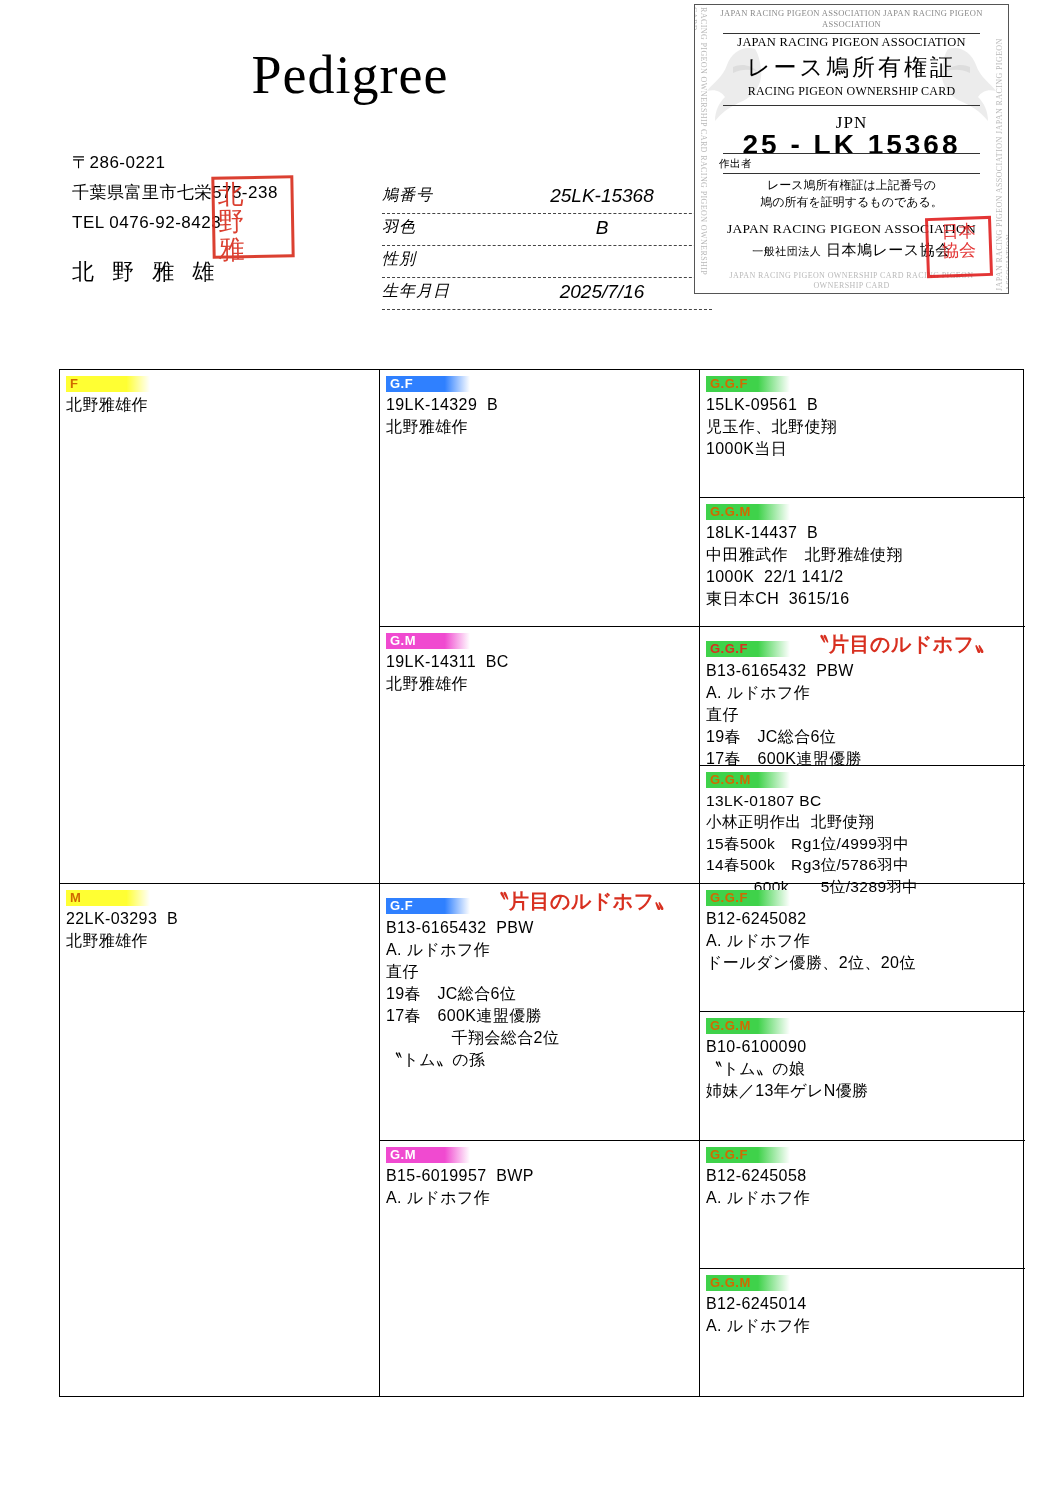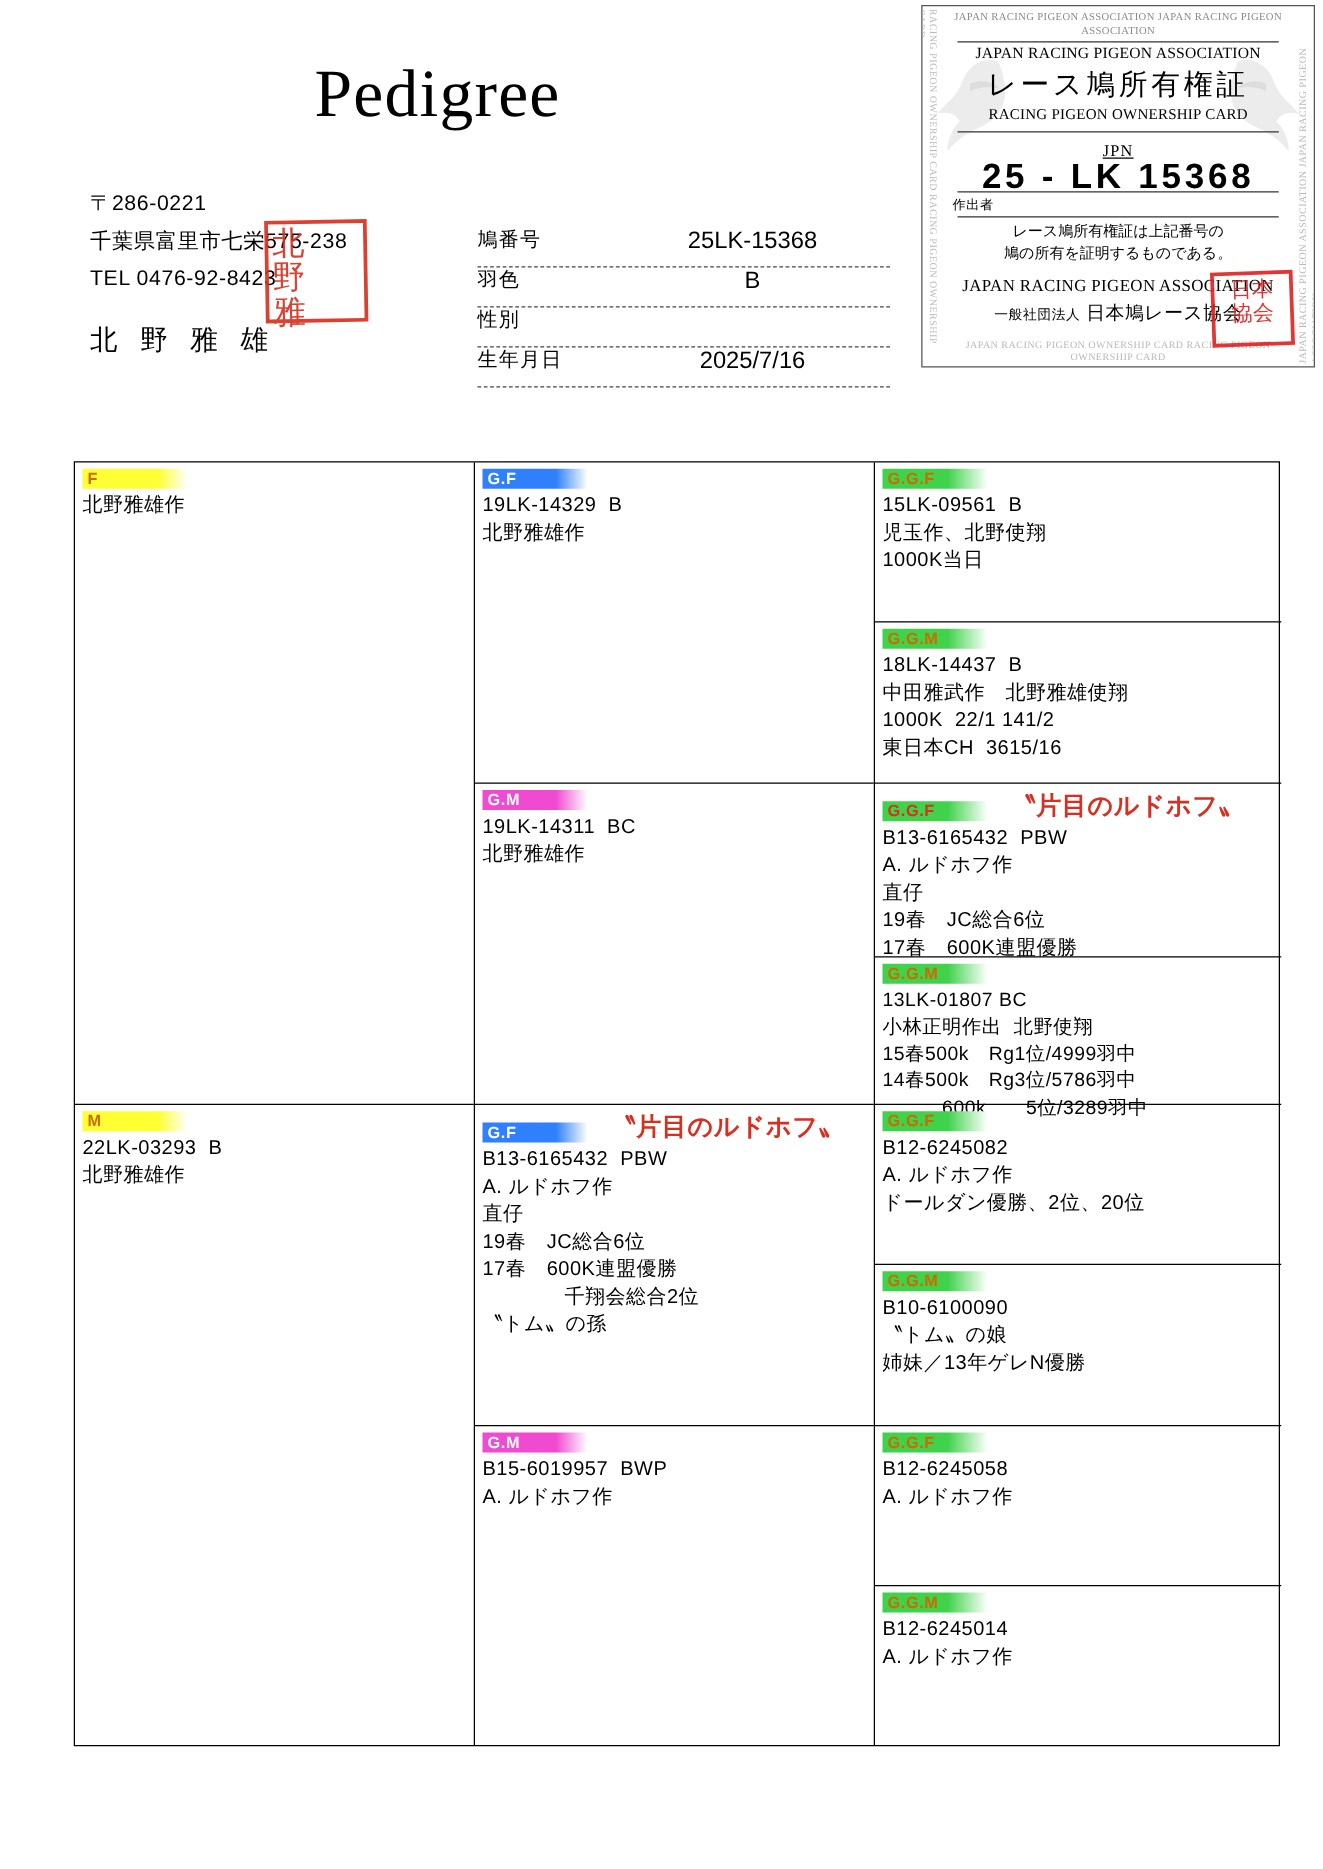--- a/index.html
+++ b/index.html
@@ -45,30 +45,31 @@
     opacity:.92;
   }
   .seal span { display:block; }
 
   
   .info {
     position:absolute; left:382px; top:182px; width:330px;
     font-size:16px;
   }
   .info-row {
-    display:flex; align-items:flex-start;
+    display:flex; align-items:center;
     border-bottom:1px dashed #444;
     height:32px;
+    font-style:italic;
   }
   .info-row .lbl { width:110px; letter-spacing:1px; padding-bottom:4px; }
   .info-row .val { flex:1; text-align:center; padding-bottom:4px; font-size:19px; }
 
   
   .card {
-    position:absolute; left:737px; top:4px; width:315px; height:290px;
+    position:absolute; left:694px; top:4px; width:315px; height:290px;
     border:1px solid #555;
     background:#fff;
     overflow:hidden;
   }
   .card-wm {
     position:absolute; inset:0;
     font-family:"Liberation Serif", serif;
     font-size:8px; color:#b9b9b9;
     letter-spacing:.4px;
     padding:2px;
@@ -101,21 +102,21 @@
   }
   .card-hdr .l3 {
     font-family:"Liberation Serif", serif;
     font-size:12px; letter-spacing:.2px; margin-top:1px;
   }
   .card-line { position:absolute; left:28px; right:28px; border-top:1px solid #333; }
   .card-ring {
     position:absolute; top:108px; left:0; right:0; text-align:center;
   }
   .card-ring .jpn {
-    font-family:"Liberation Serif", serif; font-size:13px; letter-spacing:1px;text-decoration:underline;
+    font-family:"Liberation Serif", serif; font-size:17px; letter-spacing:1px;
   }
   .card-ring .num {
     font-size:28px; letter-spacing:3px; margin-top:-4px;font-weight:bold;
   }
   .card-maker {
     position:absolute; top:152px; left:24px;
     font-size:10.5px; letter-spacing:.5px;
   }
   .card-note {
     position:absolute; top:172px; left:0; right:0; text-align:center;

